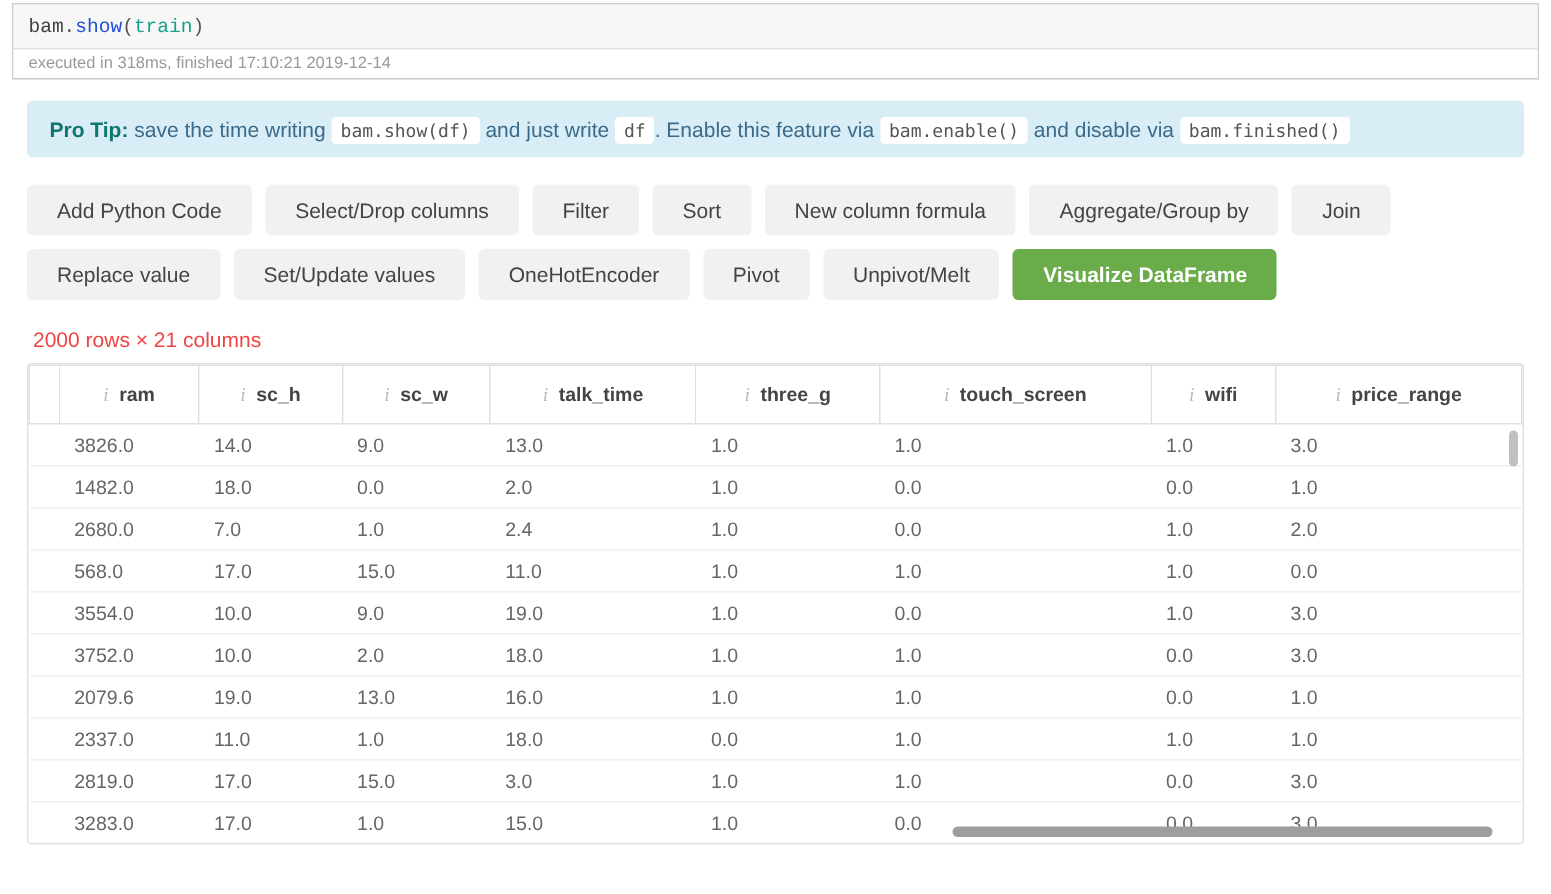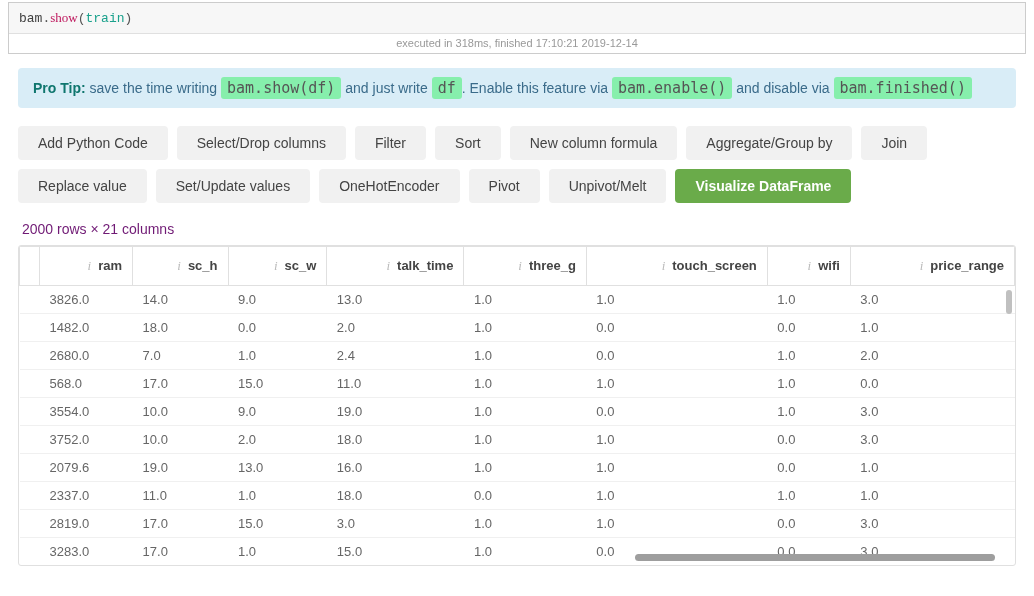--- a/index.html
+++ b/index.html
@@ -18,48 +18,47 @@
   }
   .code-input {
     padding: 7px 10px;
     font-family: Menlo, Monaco, "Courier New", monospace;
     font-size: 13px;
     background: #f7f7f7;
     border-bottom: 1px solid #e0e0e0;
   }
   .code-input .obj { color: #404040; }
   .code-input .dot { color: #555; }
-  .code-input .method { color: #be185d; font-family: Liberation Serif, serif; }
+  .code-input .method { color: #1d4ed8; }
   .code-input .paren { color: #555; }
   .code-input .arg { color: #1aa18c; }
   .exec-status {
     padding: 3px 10px 4px 10px;
     font-size: 11px;
     color: #999;
     background: #fff;
-    text-align: center;
   }
   .output-area {
     padding: 14px 18px 10px 18px;
   }
   .protip {
     background: #d9edf7;
     border-radius: 4px;
     padding: 11px 15px;
     font-size: 14px;
     color: #3a6b8a;
     margin-bottom: 18px;
   }
   .protip strong { color: #0f766e; font-weight: 700; }
   .protip code {
-    background: #86efac;
+    background: #ffffff;
     padding: 2px 6px;
     border-radius: 3px;
     font-family: Menlo, Monaco, monospace;
-    font-size: 15px;
+    font-size: 12px;
     color: #555;
   }
   .button-row {
     display: flex;
     flex-wrap: wrap;
     gap: 9px;
     margin-bottom: 18px;
   }
   .btn {
     background: #f1f1f1;
@@ -70,21 +69,21 @@
     color: #444;
     cursor: pointer;
   }
   .btn.primary {
     background: #6aab4a;
     color: #fff;
     font-weight: bold;
   }
   .rowcount {
     font-size: 14px;
-    color: #701a75;
+    color: #ef4444;
     margin: 0 0 8px 0;
     padding-left: 4px;
   }
   .table-wrapper {
     border: 1px solid #e0e0e0;
     border-radius: 3px;
     overflow: hidden;
     position: relative;
   }
   .table-scroll {
@@ -92,21 +91,21 @@
     max-height: 330px;
   }
   table {
     border-collapse: collapse;
     width: 100%;
     font-size: 13px;
   }
   thead th {
     border: 1px solid #e0e0e0;
     padding: 11px 10px;
-    text-align: right;
+    text-align: center;
     font-weight: 600;
     color: #444;
     background: #fff;
     white-space: nowrap;
     position: relative;
     font-size: 13px;
   }
   thead th .type-i {
     color: #bbb;
     font-weight: 500;

